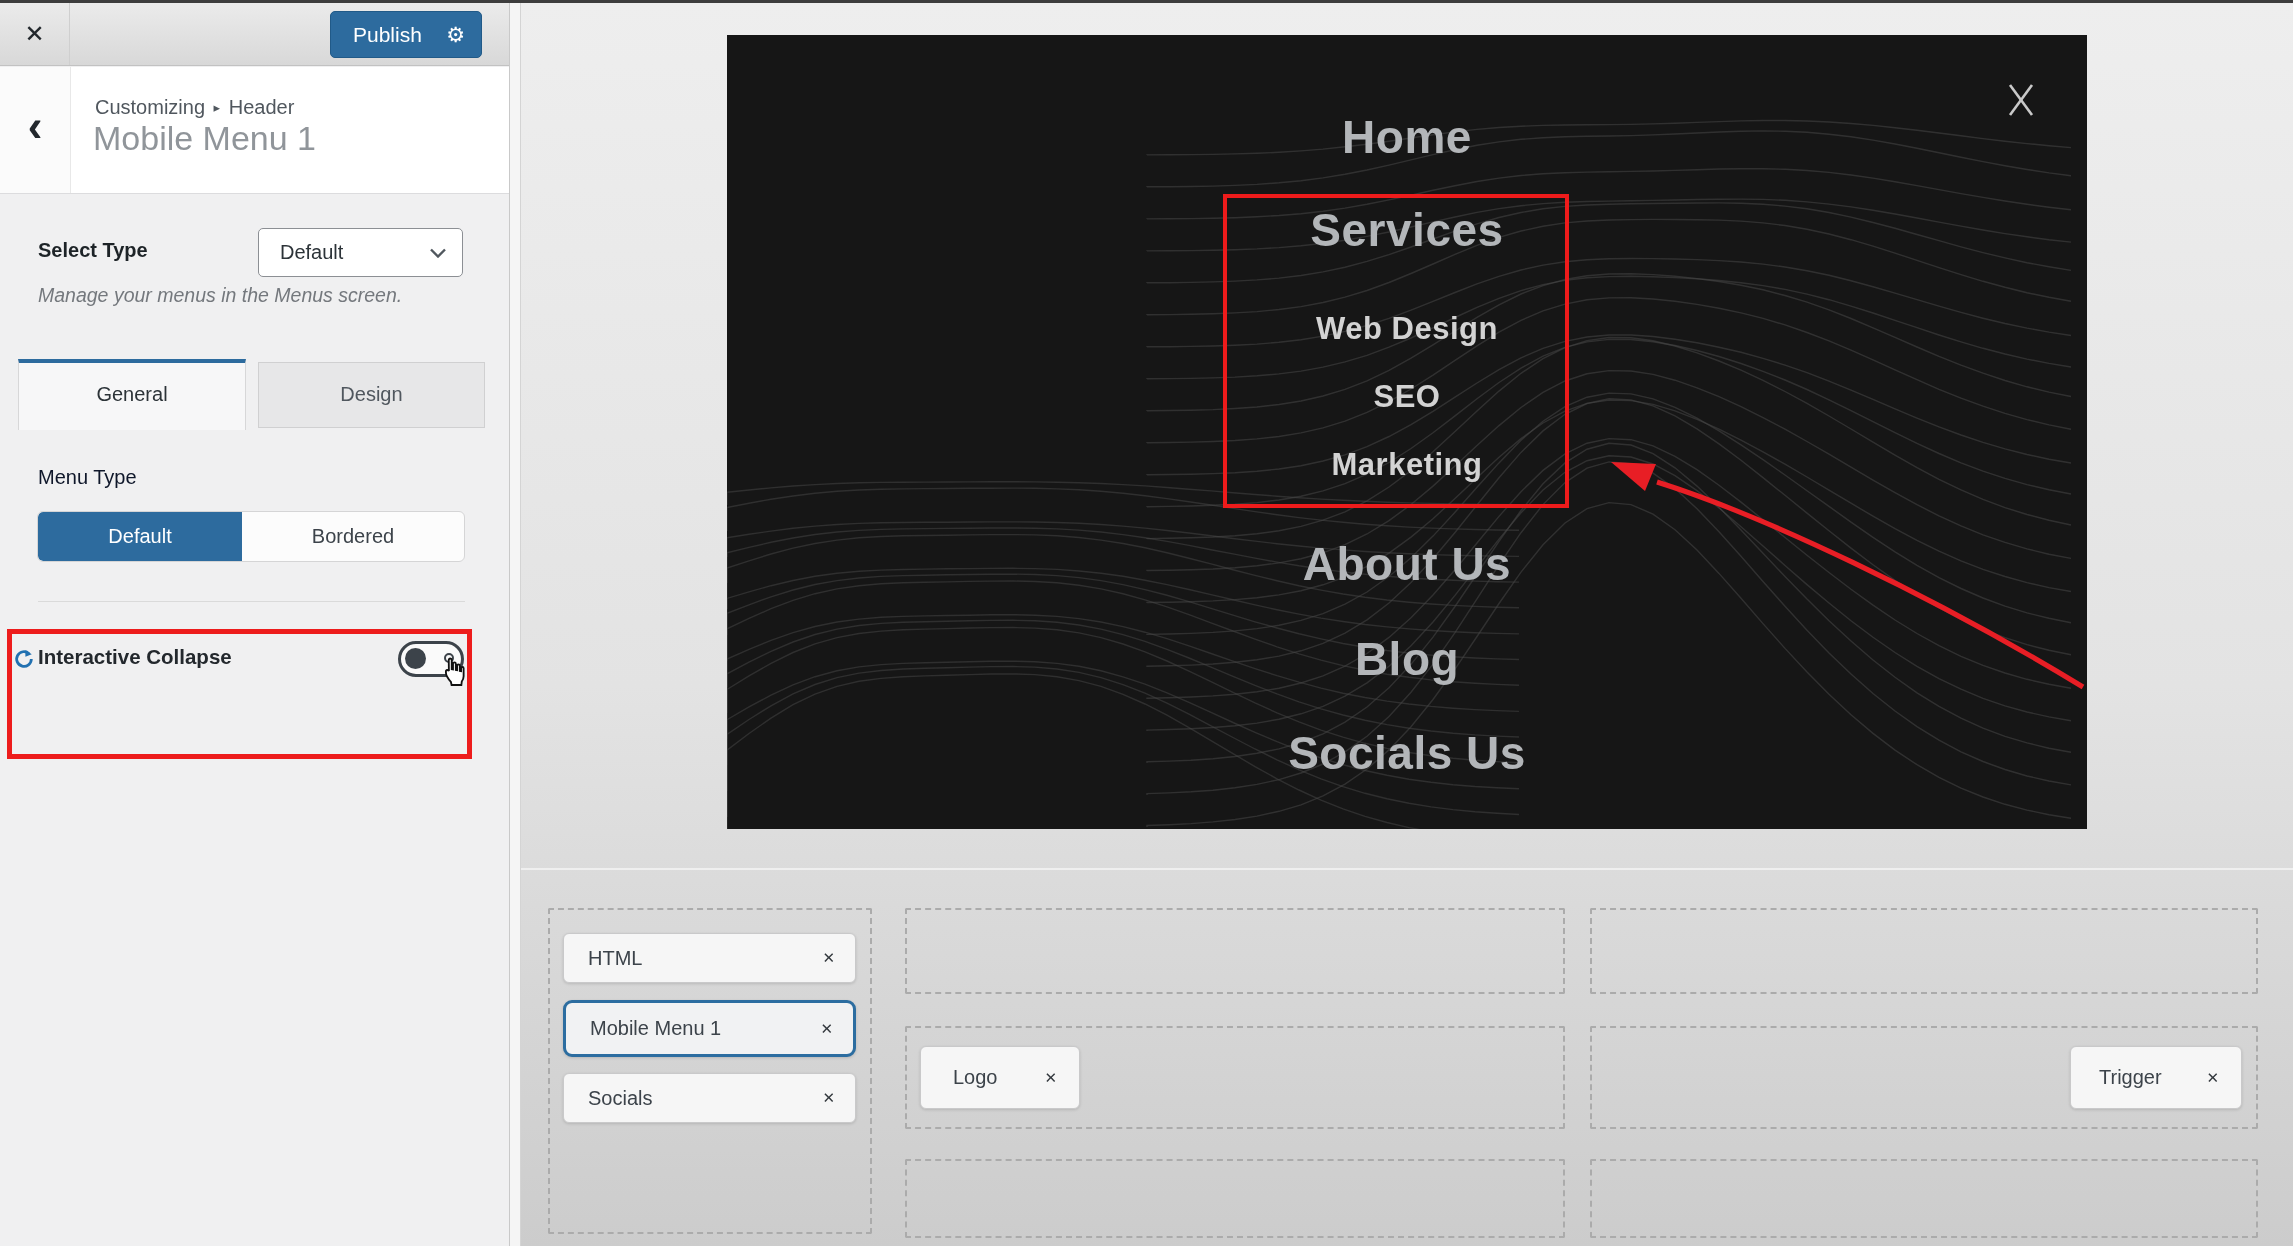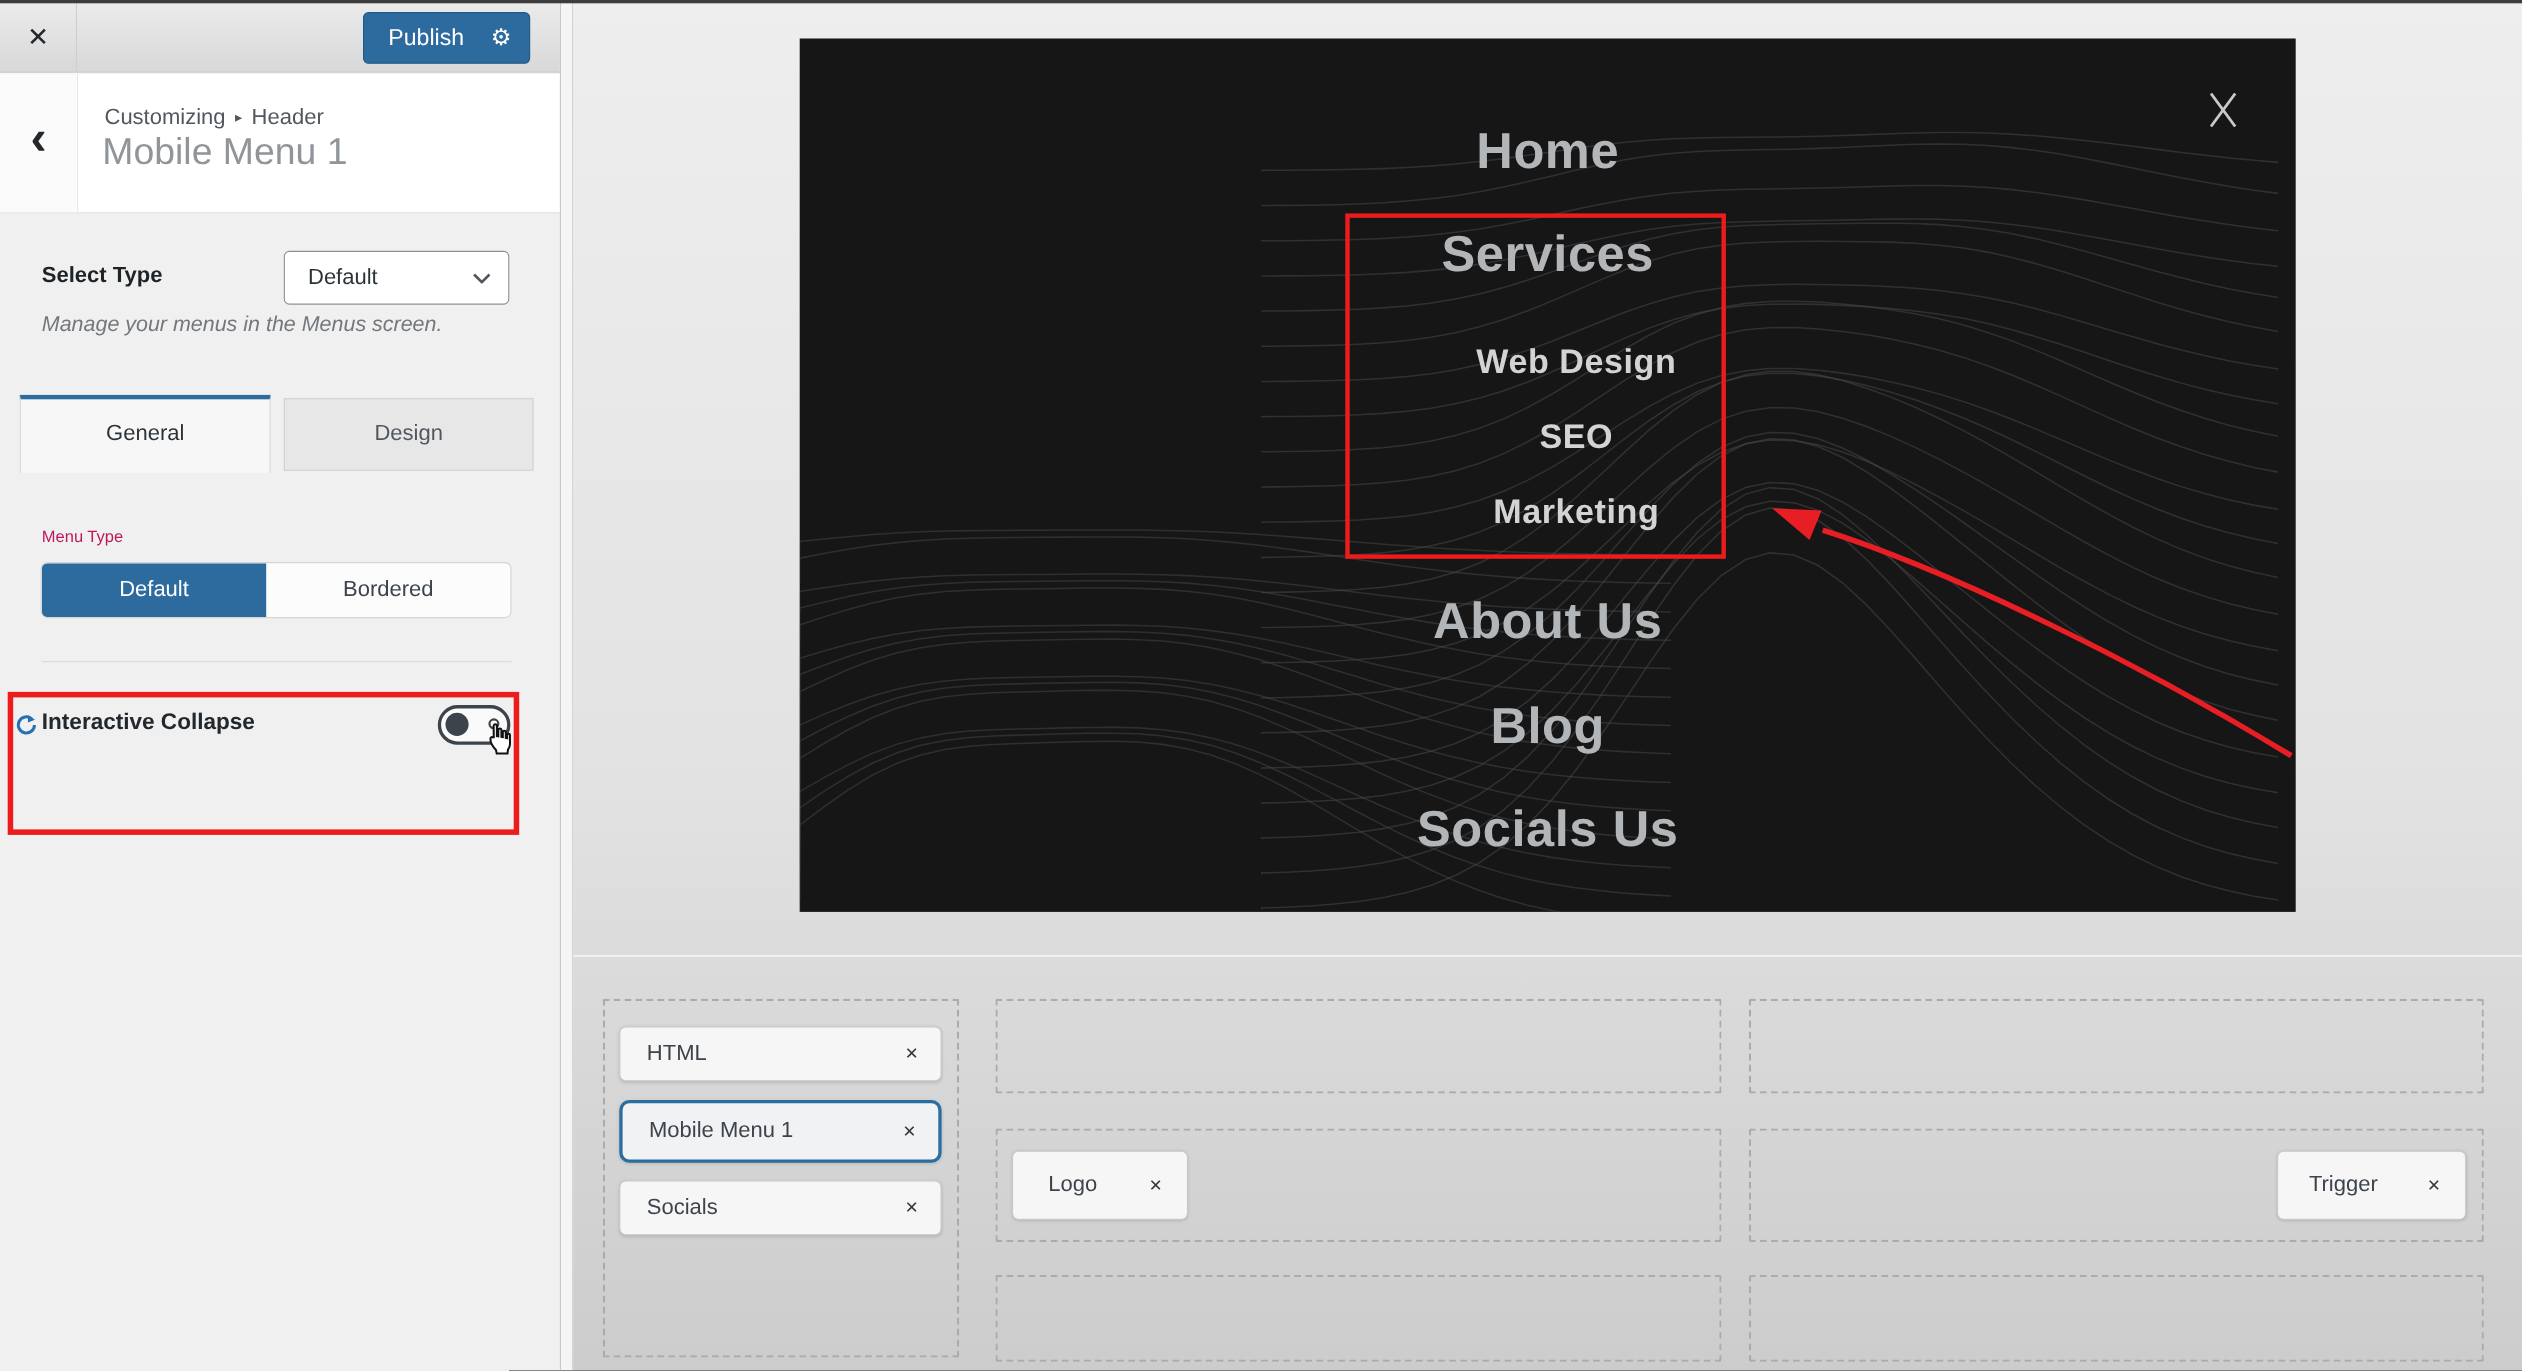--- a/index.html
+++ b/index.html
@@ -30,21 +30,21 @@
     border:1.5px solid #8c8f94;border-radius:5px;display:flex;align-items:center;
     justify-content:space-between;padding:0 16px 0 21px;font-size:20px;color:#2c3338;cursor:pointer;}
   .note{position:absolute;left:38px;top:284px;width:440px;margin:0;font-size:19.5px;font-style:italic;color:#74787d;}
 
   .tab{position:absolute;text-align:center;font-size:20px;cursor:pointer;}
   .tab.active{left:18px;top:359px;width:228px;height:71px;background:#f7f7f8;color:#2c3338;
     border:1px solid #d7d7d8;border-bottom:none;border-top:4px solid #2d6b9e;line-height:62px;}
   .tab.inactive{left:258px;top:362px;width:227px;height:66px;background:#e7e7e8;color:#50575e;
     border:1px solid #d0d0d1;line-height:62px;}
 
-  .menutype-label{position:absolute;left:38px;top:480px;font-size:15px;color:#be185d;}
+  .menutype-label{position:absolute;left:38px;top:466px;font-size:20px;color:#0f172a;}
   .segment{position:absolute;left:37px;top:511px;width:428px;height:51px;display:flex;
     border:1px solid #d5d5d6;border-radius:6px;background:#fcfcfc;overflow:hidden;}
   .seg{border:none;background:transparent;font-size:20px;color:#3c434a;cursor:pointer;flex:1;}
   .seg.active{flex:0 0 204px;background:#2d6b9e;color:#fff;border-radius:5px 0 0 5px;}
   .divider{position:absolute;left:38px;top:601px;width:427px;height:1px;background:#dadada;}
 
   .redbox-side{position:absolute;left:7px;top:629px;width:465px;height:130px;border:5px solid #ed1c1c;z-index:1;}
   .reset{position:absolute;left:13px;top:648px;width:22px;height:22px;}
   .ic-label{position:absolute;left:38px;top:645px;font-size:20.5px;font-weight:700;color:#23282d;}
   .toggle{position:absolute;left:398px;top:641px;width:66px;height:36px;border:3px solid #3c434a;
@@ -62,21 +62,21 @@
     background:linear-gradient(180deg,#eeeeee 0%,#e3e3e3 55%,#cccccc 100%);text-decoration:underline;}
   .seam{position:absolute;left:0;right:0;top:868px;height:2px;background:rgba(255,255,255,.55);}
 
   .panel{position:absolute;left:206px;top:35px;width:1360px;height:794px;background:#161616;overflow:hidden;}
   .panel svg.bg{position:absolute;inset:0;}
   .menu-redbox{position:absolute;left:496px;top:159px;width:346px;height:314px;border:4px solid #ee1b1b;z-index:3;}
   .arrow{position:absolute;inset:0;z-index:3;pointer-events:none;}
   .menu-close{position:absolute;left:1266px;top:38px;width:56px;height:56px;background:transparent;border:none;cursor:pointer;z-index:4;}
   .mi{position:absolute;left:0;width:100%;text-align:center;font-weight:700;z-index:2;letter-spacing:.5px;}
   .mi.big{font-size:46px;color:#b3b6b9;}
-  .mi.sub{font-size:31px;color:#d3d3d3;margin-left:26px;}
+  .mi.sub{font-size:31px;color:#d3d3d3;}
   .mi-home{top:75px;color:#d54a26;}
   .mi-services{top:168px;color:#dadada;}
   .mi-web{top:276px;} .mi-seo{top:344px;} .mi-marketing{top:412px;}
   .mi-about{top:502px;} .mi-blog{top:597px;} .mi-contact{top:691px;}
 
   
   .zone{position:absolute;border:2px dashed #ababab;border-radius:2px;}
   .zone-left{left:27px;top:908px;width:324px;height:326px;}
   .z-m1{left:384px;top:908px;width:660px;height:86px;}
   .z-m2{left:384px;top:1026px;width:660px;height:103px;}

